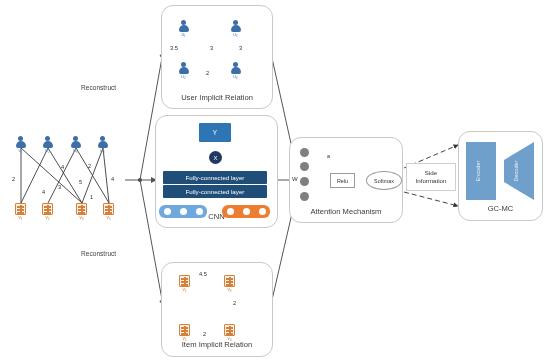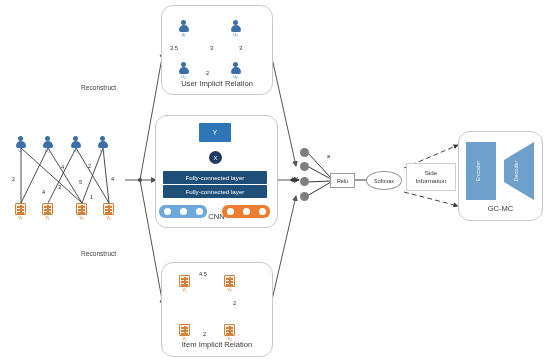--- a/index.html
+++ b/index.html
@@ -194,21 +194,21 @@
   <div class="wt" style="left:58px;top:184px;">3</div>
   <div class="wt" style="left:61px;top:164px;">4</div>
   <div class="wt" style="left:79px;top:179px;">5</div>
   <div class="wt" style="left:88px;top:163px;">2</div>
   <div class="wt" style="left:90px;top:194px;">1</div>
   <div class="wt" style="left:111px;top:176px;">4</div>
 
   <div class="lbl" style="left:81px;top:84px;">Reconstruct</div>
   <div class="lbl" style="left:81px;top:250px;">Reconstruct</div>
 
-  <div class="panel" style="left:161px;top:5px;width:112px;height:90px;padding-left:44px;">
+  <div class="panel" style="left:161px;top:5px;width:112px;height:104px;padding-left:44px;">
     <div class="panel-title" style="bottom:6px;">User Implicit Relation</div>
   </div>
   <div class="user" style="left:178px;top:20px;">
       <div class="head"></div>
       <div class="body"></div>
     </div>
   <div class="user" style="left:230px;top:20px;">
       <div class="head"></div>
       <div class="body"></div>
     </div>
@@ -275,20 +275,23 @@
       <u></u>
     </div>
   <div class="nodelbl vlbl" style="left:177px;top:287px;width:15px;">v₁</div>
   <div class="nodelbl vlbl" style="left:222px;top:287px;width:15px;">v₃</div>
   <div class="nodelbl vlbl" style="left:177px;top:336px;width:15px;">v₂</div>
   <div class="nodelbl vlbl" style="left:222px;top:336px;width:15px;">v₄</div>
   <div class="wt" style="left:199px;top:271px;">4.5</div>
   <div class="wt" style="left:233px;top:300px;">2</div>
   <div class="wt" style="left:203px;top:331px;">2</div>
 
+  <div class="panel" style="left:289px;top:137px;width:114px;height:86px;">
+    <div class="panel-title" style="bottom:6px;">Attention Mechanism</div>
+  </div>
   <div class="adot" style="left:300px;top:148px;"></div>
   <div class="adot" style="left:300px;top:162px;"></div>
   <div class="adot" style="left:300px;top:177px;"></div>
   <div class="adot" style="left:300px;top:192px;"></div>
   <div class="wt" style="left:292px;top:176px;font-size:6px;">W</div>
   <div class="wt" style="left:327px;top:153px;font-size:5.4px;">a</div>
   <div class="relu" style="left:330px;top:173px;width:23px;height:13px;">Relu</div>
   <div class="softmax" style="left:366px;top:171px;width:34px;height:17px;">Softmax</div>
 
   <div class="sidebox" style="left:406px;top:163px;width:48px;height:26px;">

